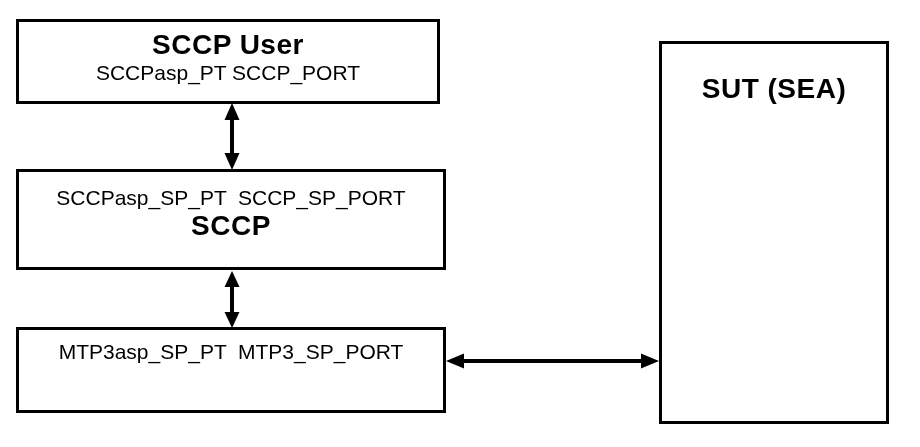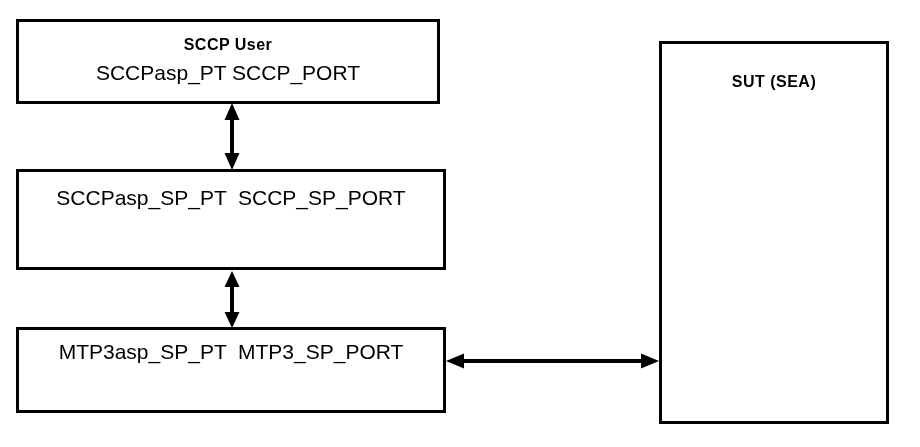--- a/index.html
+++ b/index.html
@@ -19,23 +19,23 @@
     position: absolute;
     background: #ffffff;
     border: 3px solid #000000;
     box-sizing: border-box;
     text-align: center;
     color: #000000;
   }
   .box-sccp-user   { left: 16px;  top: 19px;  width: 424px; height: 85px;  padding-top: 7px; }
   .box-sccp        { left: 16px;  top: 169px; width: 430px; height: 101px; padding-top: 13px; }
   .box-system-mtp3 { left: 16px;  top: 327px; width: 430px; height: 86px;  padding-top: 9px; }
-  .box-sut         { left: 659px; top: 41px;  width: 230px; height: 383px; padding-top: 22px; }
+  .box-sut         { left: 659px; top: 41px;  width: 230px; height: 383px; padding-top: 29px; }
   .box-title {
-    font-size: 16px;
+    font-size: 28px;
     font-weight: bold;
     line-height: 31px;
     letter-spacing: 0.5px;
     white-space: pre;
   }
   .box-ports {
     font-size: 21px;
     font-weight: normal;
     line-height: 25px;
     white-space: pre;
@@ -62,20 +62,21 @@
   <div class="arrow arrow-v1">
     <svg width="22" height="67" viewBox="0 0 22 67" xmlns="http://www.w3.org/2000/svg">
       <line x1="11" y1="12" x2="11" y2="55" stroke="#000000" stroke-width="4"></line>
       <polygon points="11,0 3.5,17 18.5,17" fill="#000000"></polygon>
       <polygon points="11,67 3.5,50 18.5,50" fill="#000000"></polygon>
     </svg>
   </div>
 
   <div class="box box-sccp">
     <div class="box-ports">SCCPasp_SP_PT  SCCP_SP_PORT</div>
+    <div class="box-title">SCCP</div>
   </div>
 
   <div class="arrow arrow-v2">
     <svg width="22" height="57" viewBox="0 0 22 57" xmlns="http://www.w3.org/2000/svg">
       <line x1="11" y1="12" x2="11" y2="45" stroke="#000000" stroke-width="4"></line>
       <polygon points="11,0 3.5,16 18.5,16" fill="#000000"></polygon>
       <polygon points="11,57 3.5,41 18.5,41" fill="#000000"></polygon>
     </svg>
   </div>
 

